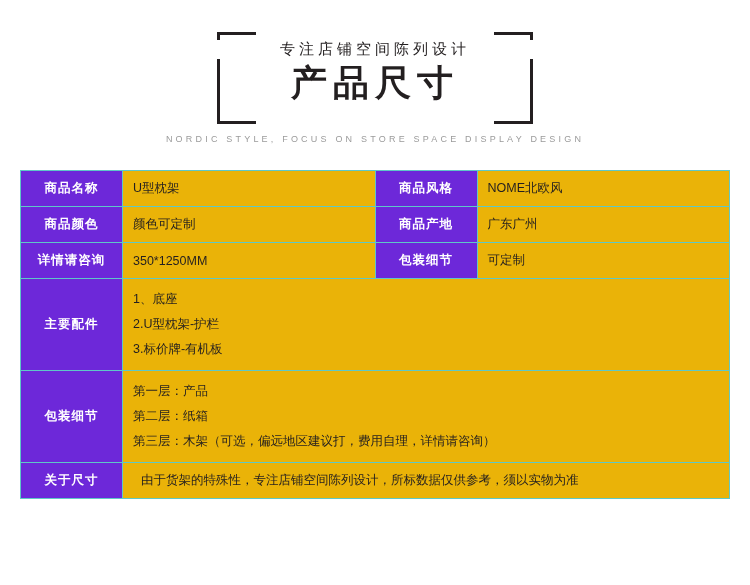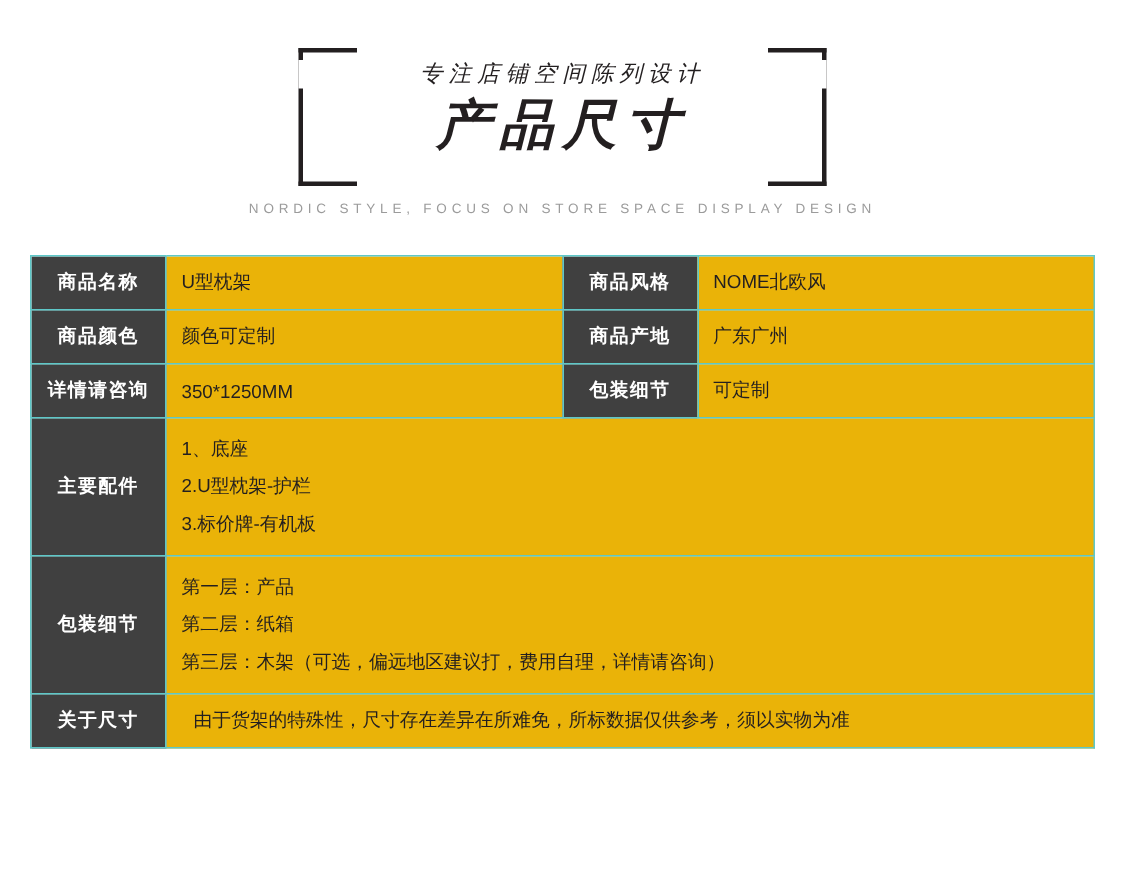--- a/index.html
+++ b/index.html
@@ -19,27 +19,26 @@
   .header {
     position: relative;
     height: 170px;
     display: flex;
     flex-direction: column;
     align-items: center;
     justify-content: center;
   }
   .bracket-wrap {
     position: relative;
-    width: 352px;
+    width: 316px;
     height: 86px;
     display: flex;
     align-items: center;
     justify-content: center;
     margin-top: 6px;
-    font-style: italic;
   }
   .bracket {
     position: absolute;
     top: 0;
     width: 36px;
     height: 86px;
     border-top: 3px solid #231f20;
     border-bottom: 3px solid #231f20;
   }
   .bracket.left {
@@ -96,25 +95,25 @@
     font-size: 12.5px;
   }
   table.spec td {
     border: 1px solid #5ec8c8;
     height: 36px;
     padding: 4px 10px;
     vertical-align: middle;
     box-sizing: border-box;
   }
   td.label {
-    background: #404040;
+    background: #6d28d9;
     color: #ffffff;
     font-weight: bold;
     text-align: center;
-    width: 90px;
+    width: 102px;
     letter-spacing: 1px;
     font-size: 12.5px;
   }
   td.value {
     background: #eab308;
     color: #231f20;
     padding-left: 18px;
     font-size: 12.5px;
   }
   td.value.multi {
@@ -176,17 +175,17 @@
       <tr>
         <td class="label">包装细节</td>
         <td class="value multi" colspan="3">
           <div class="line">第一层：产品</div>
           <div class="line">第二层：纸箱</div>
           <div class="line">第三层：木架（可选，偏远地区建议打，费用自理，详情请咨询）</div>
         </td>
       </tr>
       <tr>
         <td class="label">关于尺寸</td>
-        <td class="value center-note" colspan="3">由于货架的特殊性，尺寸存在差异在所难免，所标数据仅供参考，须以实物为准</td>
+        <td class="value center-note" colspan="3">由于货架的特殊性，专注店铺空间陈列设计，所标数据仅供参考，须以实物为准</td>
       </tr>
     </tbody>
   </table>
 </div>
 
 </body></html>

